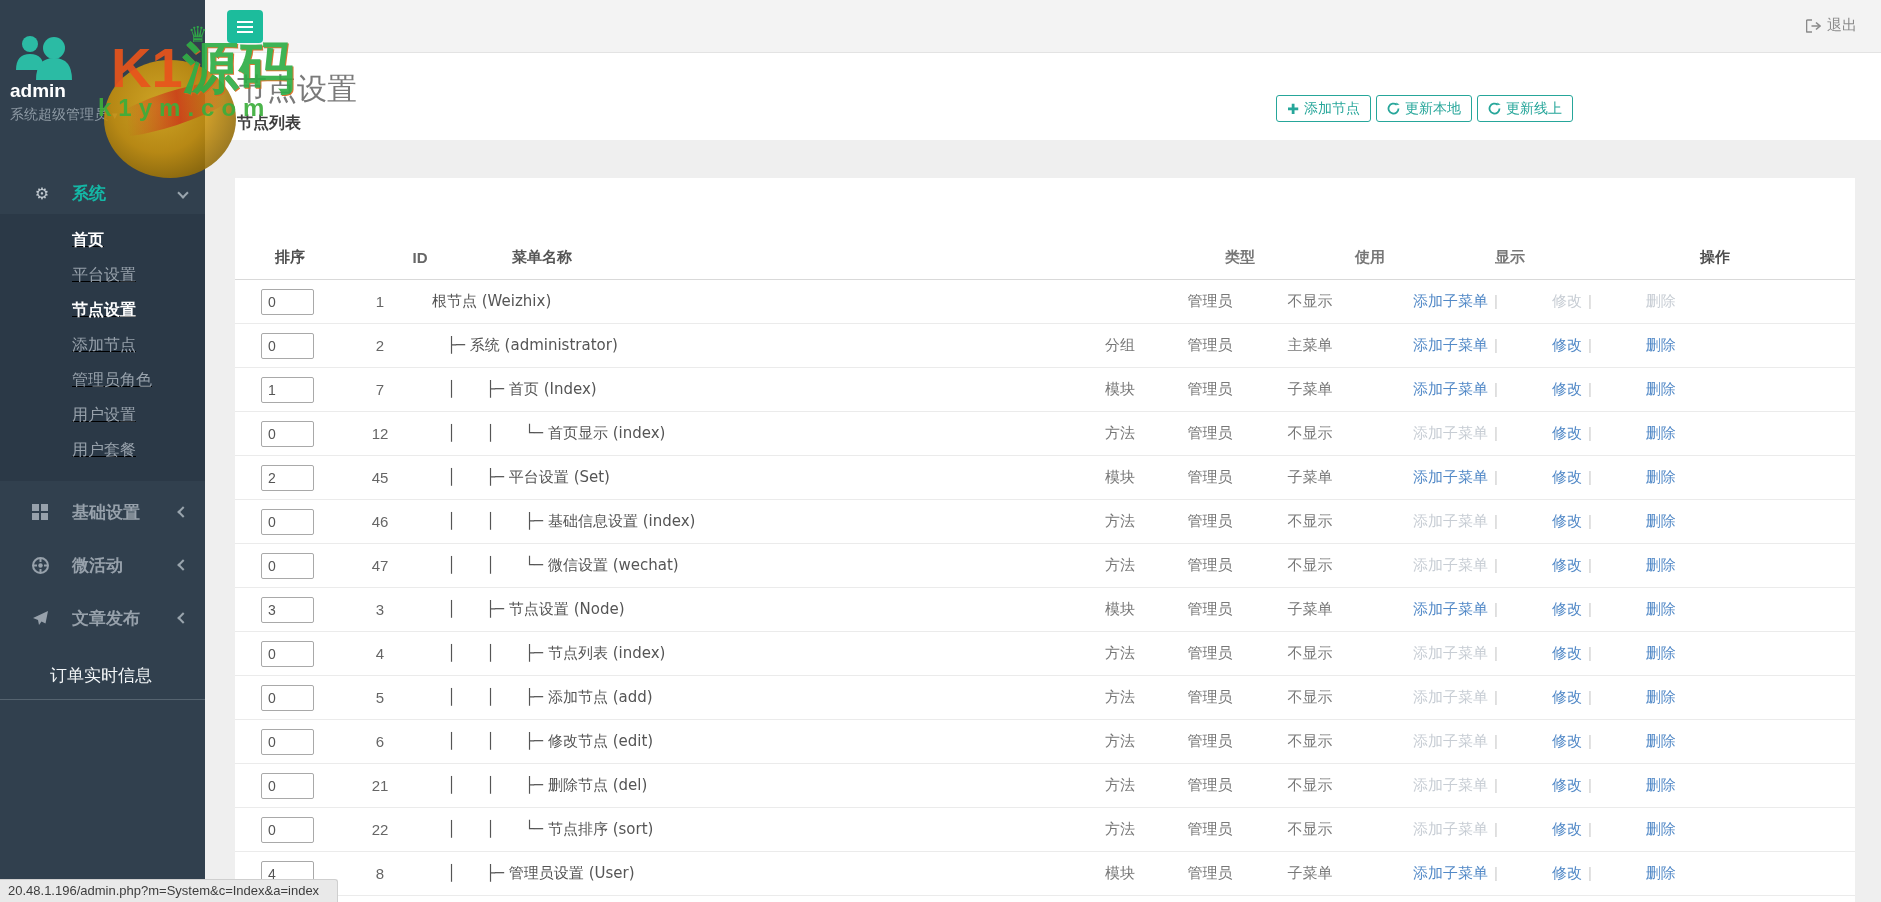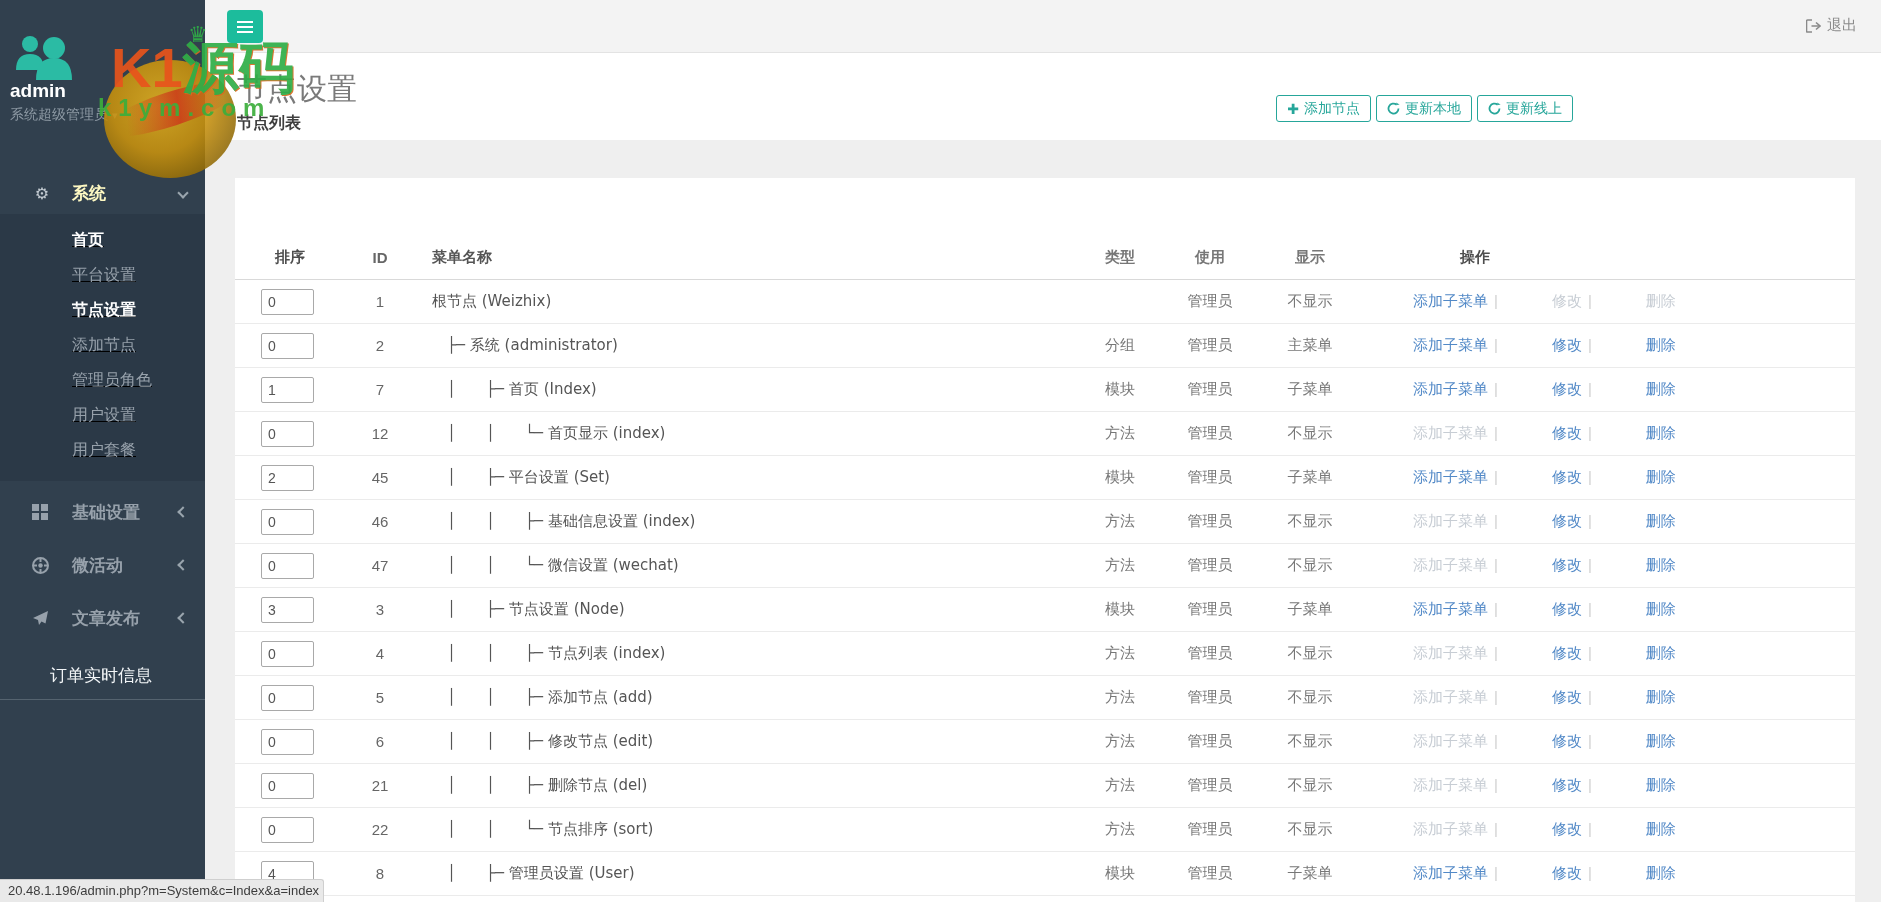--- a/index.html
+++ b/index.html
@@ -10,21 +10,21 @@
   .sidebar { position:absolute; left:0; top:0; width:205px; height:902px; background:#31404e; z-index:2; }
   .profile { position:relative; height:158px; padding:10px; }
   .avatar-svg { position:absolute; left:14px; top:32px; }
   .username { position:absolute; left:10px; top:80px; font-size:19px; font-weight:bold; color:#ffffff; }
   .role { position:absolute; left:10px; top:106px; font-size:14px; color:#8d99a4; cursor:pointer; }
   .role .caret { font-size:11px; color:#8d99a4; }
 
   .nav { margin-top:14px; }
   .nav-group { position:relative; height:42px; display:flex; align-items:center; cursor:pointer; }
   .nav-group .gicon { position:absolute; left:32px; width:20px; text-align:center; color:#c2cad1; font-size:16px; }
-  .nav-group .glabel { position:absolute; left:72px; font-size:17px; font-weight:bold; color:#fef9c3; }
+  .nav-group .glabel { position:absolute; left:72px; font-size:17px; font-weight:bold; color:#14b8a6; }
   .nav-group.dim .glabel { color:#97a1ab; font-weight:bold; }
   .chev { position:absolute; right:18px; width:8px; height:8px; border-style:solid; border-color:#9aa5ae; border-width:0; }
   .chev.down { border-bottom-width:2px; border-right-width:2px; transform:rotate(45deg); }
   .chev.left { border-bottom-width:2px; border-left-width:2px; transform:rotate(45deg); }
   .submenu { background:#2b3947; padding:8px 0 14px 0; margin-bottom:8px;text-decoration:underline; }
   .submenu .sitem { height:35px; line-height:35px; padding-left:72px; font-size:16px; color:#97a1ab; cursor:pointer; }
   .submenu .sitem.active { color:#ffffff; font-weight:bold; }
   .nav-group.section { margin-top:9px; height:44px; }
   .order-info { margin-top:16px; height:44px; line-height:40px; padding-left:50px; font-size:17px; color:#f2f5f7; border-bottom:1px solid #55636f; cursor:pointer; }
 
@@ -51,37 +51,37 @@
   .page-title { position:absolute; left:32px; top:16px; font-size:30px; font-weight:400; color:#7a7a7a; }
   .page-subtitle { position:absolute; left:32px; top:60px; font-size:16px; font-weight:bold; color:#3f3f3f; }
   .actions { position:absolute; right:308px; top:42px; display:flex; gap:5px; }
   .btn { background:#fff; border:1px solid #26a69a; color:#26a69a; font-size:14px; height:27px; padding:0 10px; border-radius:3px; cursor:pointer; display:flex; align-items:center; gap:5px; font-family:inherit; }
   .btn .bicon { font-weight:bold; font-size:14px; line-height:1; display:flex; align-items:center; }
 
   .content { position:relative; height:762px; background:#efefef; padding:38px 26px 0 30px; }
   .panel { background:#ffffff; width:1620px; height:724px; padding-top:58px; overflow:hidden; }
 
   .trow, .thead { display:flex; align-items:center; height:44px; border-bottom:1px solid #ebebeb; font-size:15px; }
-  .thead { border-bottom:1px solid #d9d9d9; color:#4d4d4d; font-weight:bold; }
+  .thead { border-bottom:1px solid #d9d9d9; color:#4d4d4d; font-weight:bold;gap:40px; }
   .c { flex:none; }
   .c.sort { width:110px; padding-left:26px; }
   .c.id   { width:70px;  text-align:center; color:#666; }
   .c.name { width:660px; padding-left:17px; color:#555; white-space:pre; font-family:"DejaVu Sans","DejaVu Sans Mono",sans-serif; }
   .c.type { width:90px;  text-align:center; color:#777; }
   .c.use  { width:90px;  text-align:center; color:#777; }
   .c.show { width:110px; text-align:center; color:#777; }
   .c.ops  { width:220px; text-align:center; white-space:nowrap; }
   .c.fill { flex:1; }
   .thead .c.sort { padding-left:40px; }
   .sort input { width:53px; height:26px; border:1px solid #a9a9a9; border-radius:2px; font-size:14px; color:#555; padding-left:6px; font-family:inherit; }
   .op { color:#5289c7; text-decoration:none; cursor:pointer;margin-left:48px; }
   .op.disabled { color:#c7cdd4; cursor:default; }
   .sep { color:#d0d0d0; margin:0 6px; }
 
-  .statusbar { position:absolute; left:0; bottom:0; z-index:70; background:#e9e9e9; border:1px solid #cfcfcf; border-left:none; border-bottom:none; border-radius:0 3px 0 0; padding:3px 4px 4px 8px; font-size:13px; color:#3d3d3d; }
+  .statusbar { position:absolute; left:0; bottom:0; z-index:70; background:#e9e9e9; border:1px solid #cfcfcf; border-left:none; border-bottom:none; border-radius:0 3px 0 0; padding:3px 18px 4px 8px; font-size:13px; color:#3d3d3d; }
 
   svg { display:block; }
 </style>
 </head>
 <body>
 
 <div class="app">
 
   <aside class="sidebar">
     <div class="profile">

